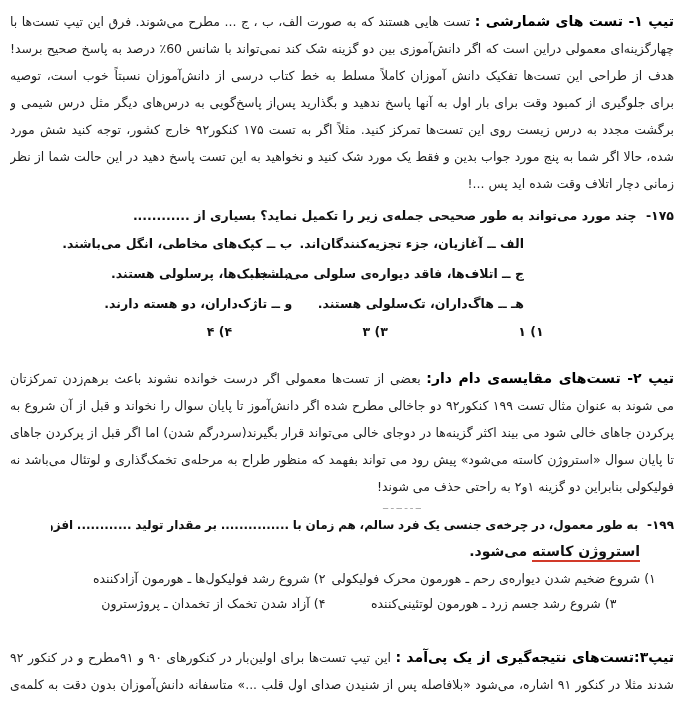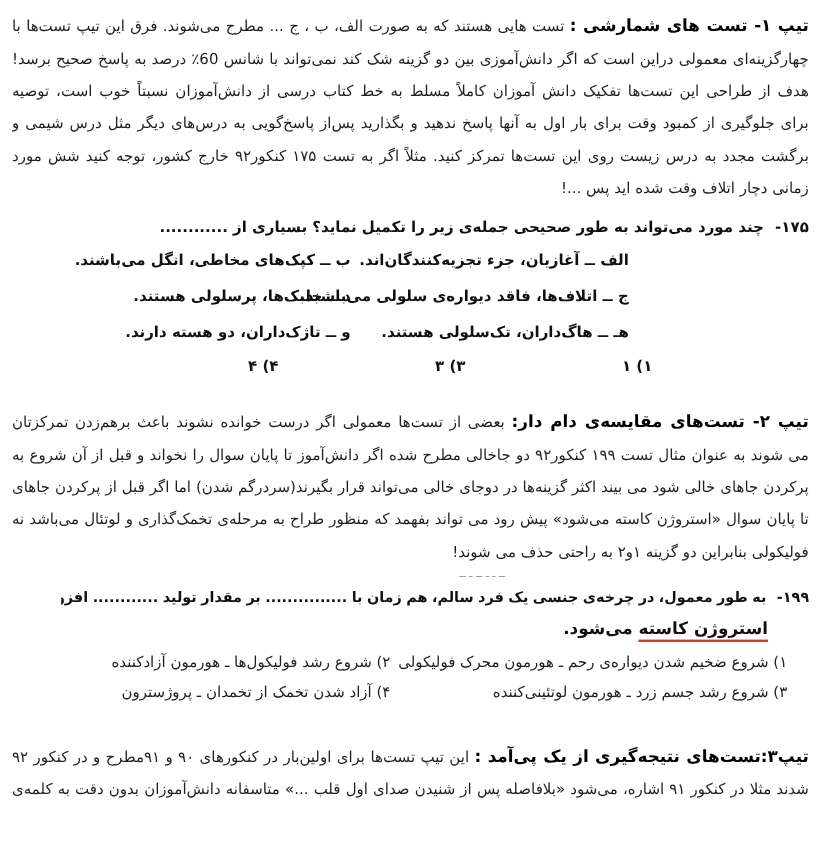--- a/index.html
+++ b/index.html
@@ -36,39 +36,40 @@
   .tip2{margin-top:20px;}
   .dashes{color:#9b9b9b;font-size:9px;line-height:12px;height:12px;letter-spacing:3px;text-align:center;padding-left:120px;}
 
   .q199{margin-top:0;}
   .q199-stem{font-size:12px;font-weight:700;line-height:26px;white-space:nowrap;overflow:hidden;word-spacing:-0.5px;}
   .blank{position:relative;display:inline-block;}
   .q199-line2{font-size:14px;font-weight:700;line-height:26px;padding-right:34px;}
   .uline{border-bottom:2.5px solid #d23a2a;padding-bottom:1px;}
   .q199-options{display:grid;grid-template-columns:55% 45%;font-size:12.5px;font-weight:400;line-height:25px;color:#222;margin-top:2px;}
   .q199-options .cell{white-space:nowrap;overflow:visible;}
-  .q199-options .oa{padding-right:18px;}
+  .q199-options .oa{padding-right:18px;text-align:center;}
   .q199-options .ob{padding-right:6px;}
 
   .tip3{margin-top:28px;}
 </style>
 </head>
 <body>
 
 <div class="page">
 
   <div>
     <div class="line">
       <span class="h">تیپ ۱- تست های شمارشی :</span>
       <span>تست هایی هستند که به صورت الف، ب ، ج ... مطرح می‌شوند. فرق این تیپ تست‌ها با تست‌های</span>
     </div>
     <div class="line">چهارگزینه‌ای معمولی دراین است که اگر دانش‌آموزی بین دو گزینه شک کند نمی‌تواند با شانس 60٪ درصد به پاسخ صحیح برسد!</div>
     <div class="line">هدف از طراحی این تست‌ها تفکیک دانش آموزان کاملاً مسلط به خط کتاب درسی از دانش‌آموزان نسبتاً خوب است، توصیه می‌شود</div>
     <div class="line">برای جلوگیری از کمبود وقت برای بار اول به آنها پاسخ ندهید و بگذارید پس‌از پاسخ‌گویی به درس‌های دیگر مثل درس شیمی و</div>
     <div class="line">برگشت مجدد به درس زیست روی این تست‌ها تمرکز کنید. مثلاً اگر به تست ۱۷۵ کنکور۹۲ خارج کشور، توجه کنید شش مورد مطرح</div>
+    <div class="line">شده، حالا اگر شما به پنج مورد جواب بدین و فقط یک مورد شک کنید و نخواهید به این تست پاسخ دهید در این حالت شما از نظر</div>
     <div class="line last">زمانی دچار اتلاف وقت شده اید پس ...!</div>
   </div>
 
   <div class="qblock q175">
     <div class="q-stem">
       <span class="q-num">۱۷۵-</span>
       <span>چند مورد می‌تواند به طور صحیحی جمله‌ی زیر را تکمیل نماید؟ بسیاری از ............</span>
     </div>
     <div class="q175-items">
       <div class="cell ia">الف ــ آغازیان، جزء تجزیه‌کنندگان‌اند.</div>

